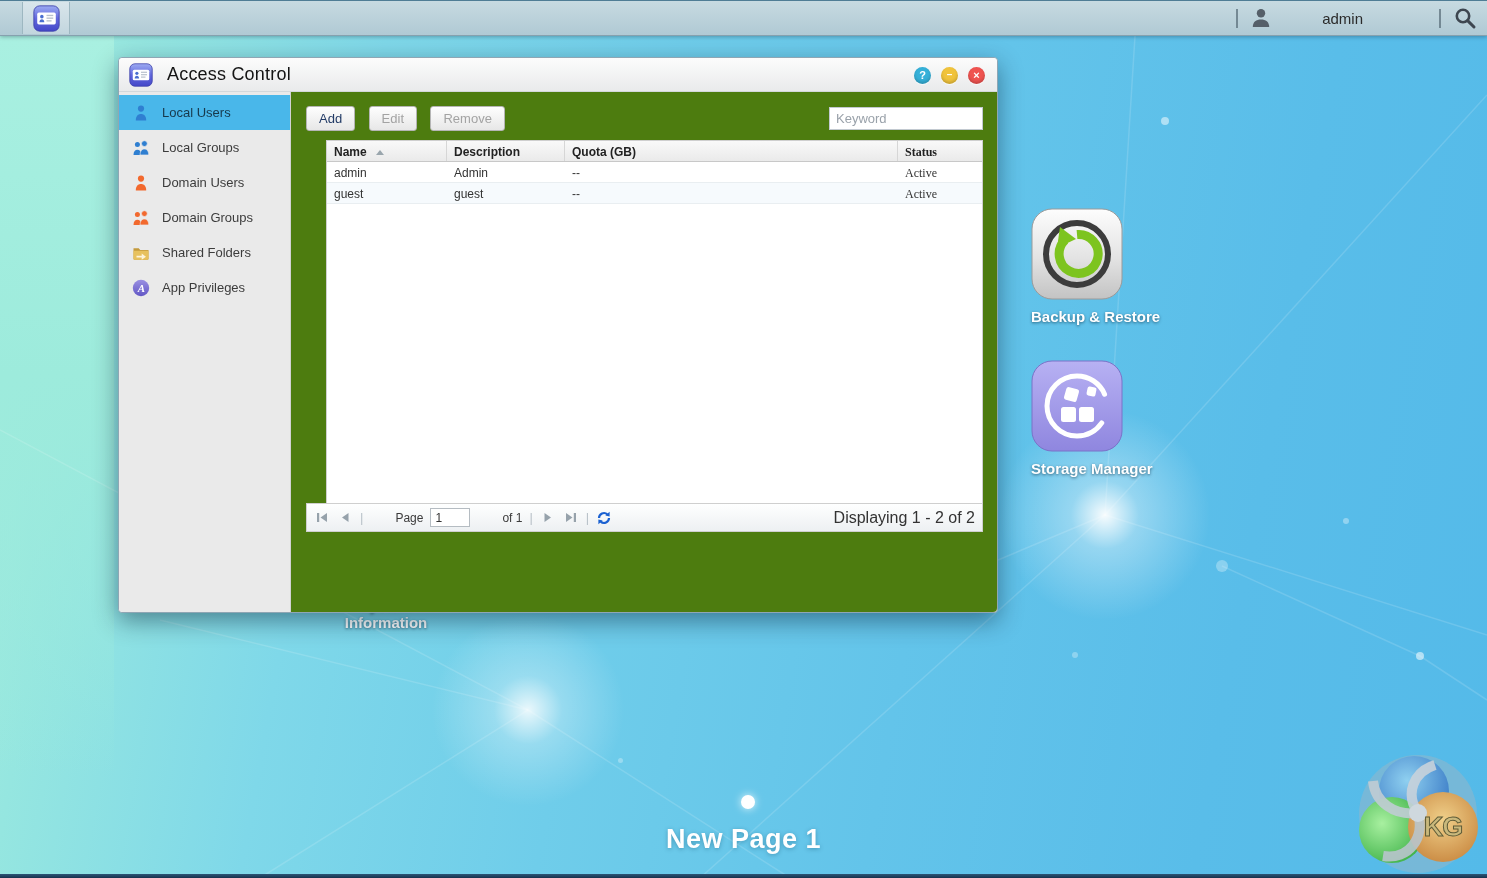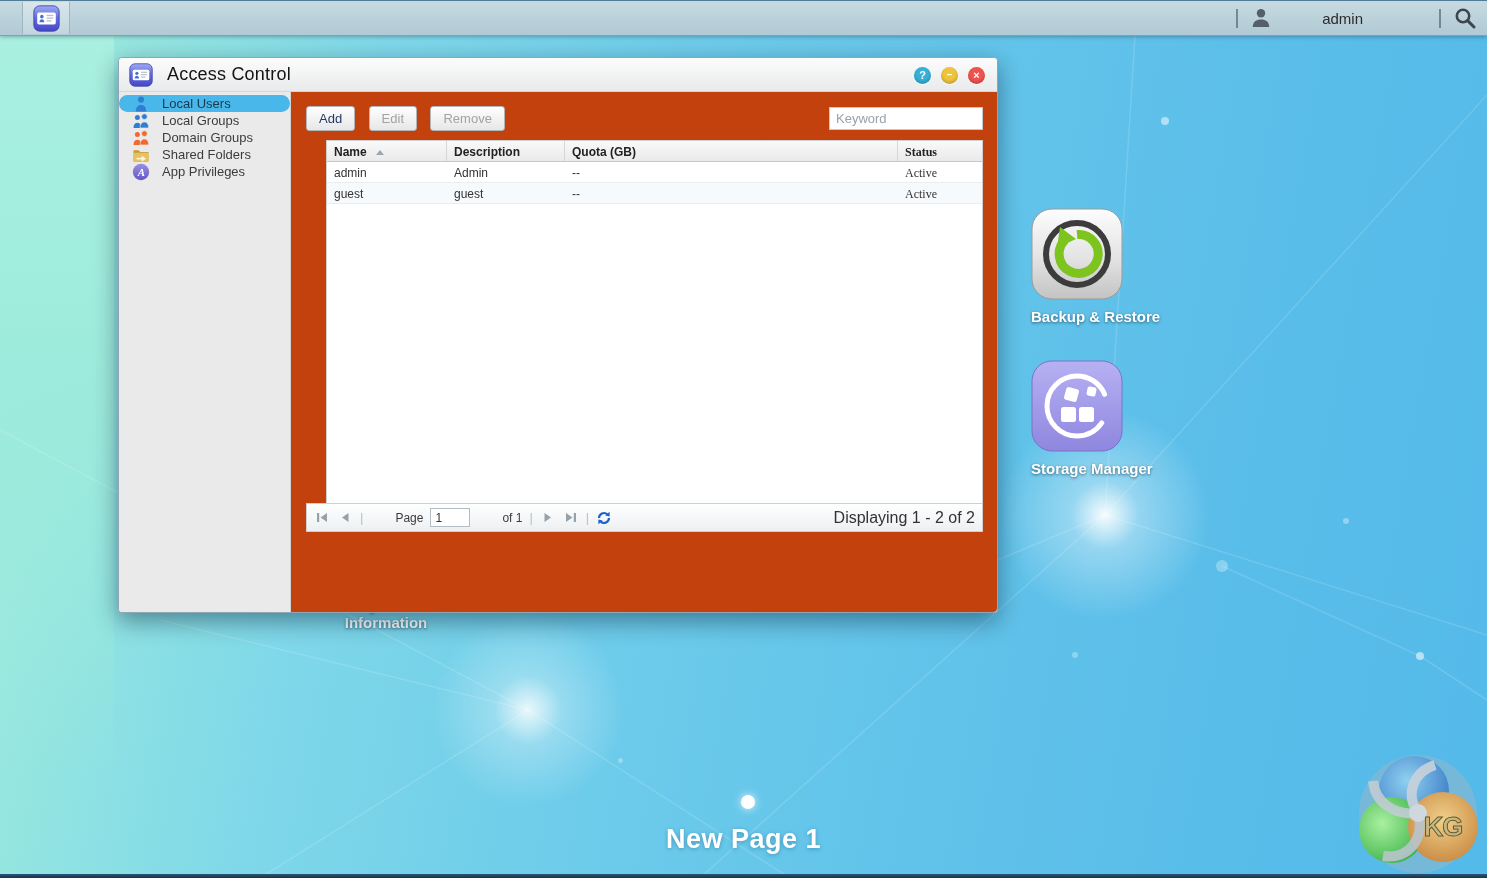--- a/index.html
+++ b/index.html
@@ -48,27 +48,27 @@
   .win-controls { position:absolute; right:12px; top:9px; display:flex; gap:10px; }
   .ctrl { width:17px; height:17px; border-radius:50%; color:#fff; font-size:11px;
     line-height:16px; text-align:center; font-weight:bold; cursor:pointer;
     box-shadow:inset 0 -2px 3px rgba(0,0,0,.18), 0 1px 1px rgba(255,255,255,.7); }
   .ctrl-help { background:#35b0d8; }
   .ctrl-min  { background:#f0c33c; }
   .ctrl-close{ background:#ef5350; }
 
   .sidebar { position:absolute; left:0; top:34px; bottom:0; width:172px;
     background:#eaeaea; border-right:1px solid #d2d2d2; border-radius:0 0 0 4px; padding-top:3px; }
-  .side-item { height:17px; display:flex; align-items:center; padding-left:13px; gap:12px;
-    font-size:13px; color:#3c3c3c; cursor:pointer;border-radius:9px; }
+  .side-item { height:35px; display:flex; align-items:center; padding-left:13px; gap:12px;
+    font-size:13px; color:#3c3c3c; cursor:pointer; }
   .side-item.selected { background:#49b7ea; color:#17394c; }
   .side-ic { width:18px; height:18px; flex:0 0 18px; }
 
   .main { position:absolute; left:172px; top:34px; right:0; bottom:0;
-    background:#c2410c; border-radius:0 0 4px 0; }
+    background:#4d7c0f; border-radius:0 0 4px 0; }
   .toolbar { position:absolute; left:15px; top:14px; right:14px; height:26px; }
   .btn { display:inline-block; height:25px; padding:0 12px; margin-right:9px;
     background:linear-gradient(#fefefe,#e7e7e7); border:1px solid #b5b5b5;
     border-radius:3px; font-size:13px; line-height:23px; color:#223b66; cursor:pointer; }
   .btn.disabled { color:#a3a3a3; }
   .kw-input { position:absolute; right:0; top:1px; width:154px; height:23px;
     border:1px solid #c2c9d0; font-size:13px; padding:0 6px; color:#333;
     font-family:"Liberation Sans", sans-serif; }
   .kw-input::placeholder { color:#9aa2aa; }
 
@@ -249,20 +249,27 @@
         <svg class="side-ic" viewBox="0 0 18 18">
           <circle cx="5.4" cy="5.4" r="2.5" fill="#2f7fd1"></circle>
           <path d="M1.5 16c0-3.6 1.8-5.2 3.9-5.2s3.9 1.6 3.9 5.2z" fill="#2f7fd1"></path>
           <circle cx="12.4" cy="4.6" r="2.9" fill="#2f7fd1" stroke="#eaeaea" stroke-width=".7"></circle>
           <path d="M8.1 16c0-4.2 2-6 4.3-6s4.3 1.8 4.3 6z" fill="#2f7fd1" stroke="#eaeaea" stroke-width=".7"></path>
         </svg>
         <span>Local Groups</span>
       </div>
       <div class="side-item">
         <svg class="side-ic" viewBox="0 0 18 18">
+          <circle cx="9" cy="4.6" r="3.1" fill="#f2692e"></circle>
+          <path d="M3.8 16.5c0-4.4 2.3-6.4 5.2-6.4s5.2 2 5.2 6.4z" fill="#f2692e"></path>
+        </svg>
+        <span>Domain Users</span>
+      </div>
+      <div class="side-item">
+        <svg class="side-ic" viewBox="0 0 18 18">
           <circle cx="5.4" cy="5.4" r="2.5" fill="#f2692e"></circle>
           <path d="M1.5 16c0-3.6 1.8-5.2 3.9-5.2s3.9 1.6 3.9 5.2z" fill="#f2692e"></path>
           <circle cx="12.4" cy="4.6" r="2.9" fill="#f2692e" stroke="#eaeaea" stroke-width=".7"></circle>
           <path d="M8.1 16c0-4.2 2-6 4.3-6s4.3 1.8 4.3 6z" fill="#f2692e" stroke="#eaeaea" stroke-width=".7"></path>
         </svg>
         <span>Domain Groups</span>
       </div>
       <div class="side-item">
         <svg class="side-ic" viewBox="0 0 18 18">
           <path d="M1.5 4.2h5.2l1.5 1.9h8.3v8.6a1 1 0 0 1-1 1H2.5a1 1 0 0 1-1-1z" fill="#c49a3c"></path>

